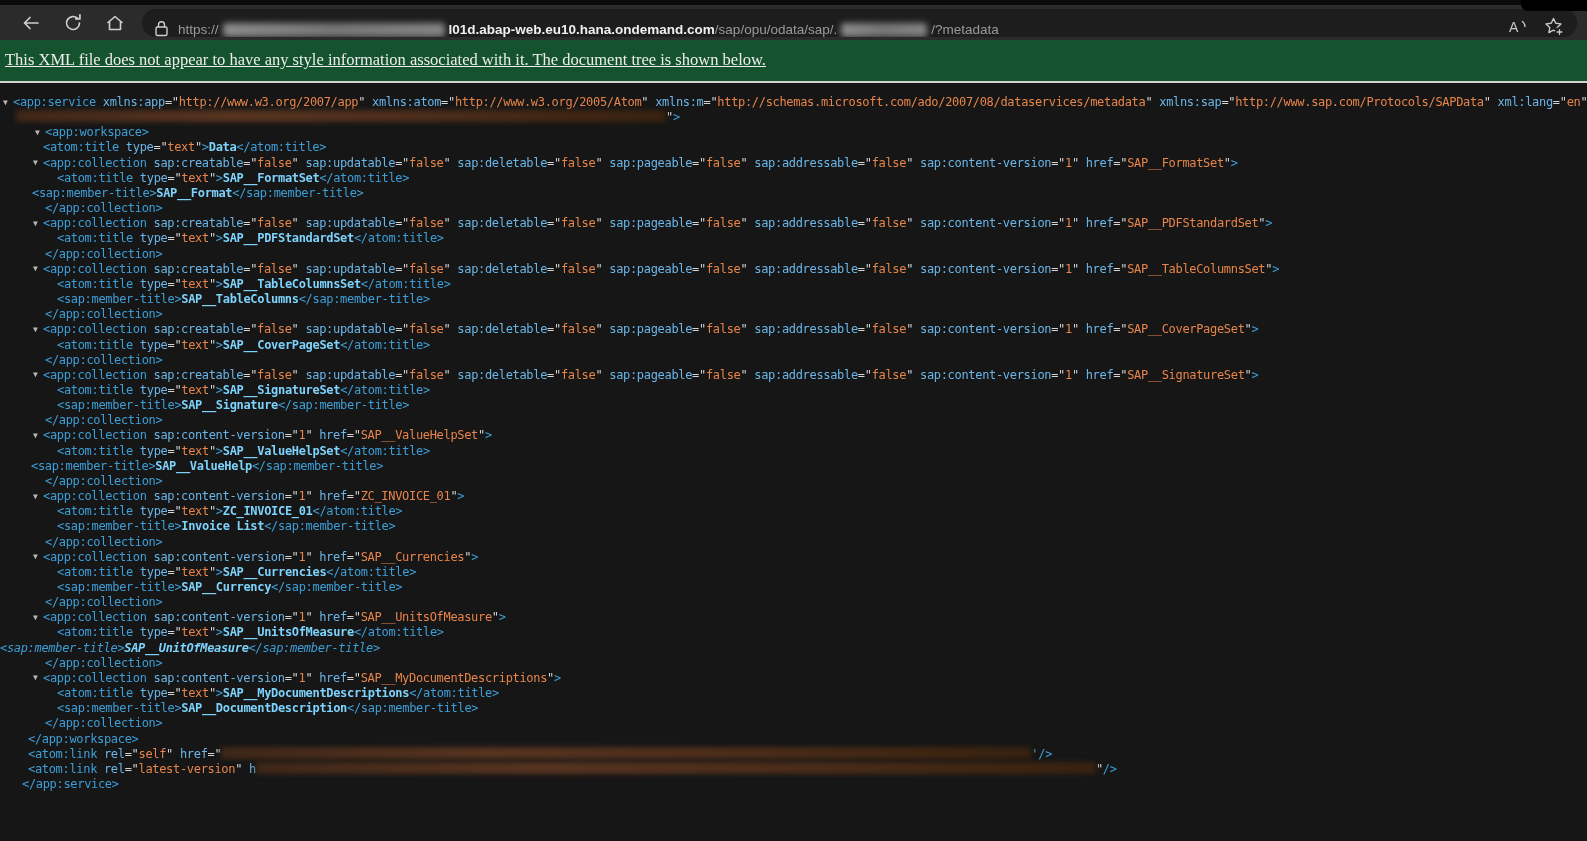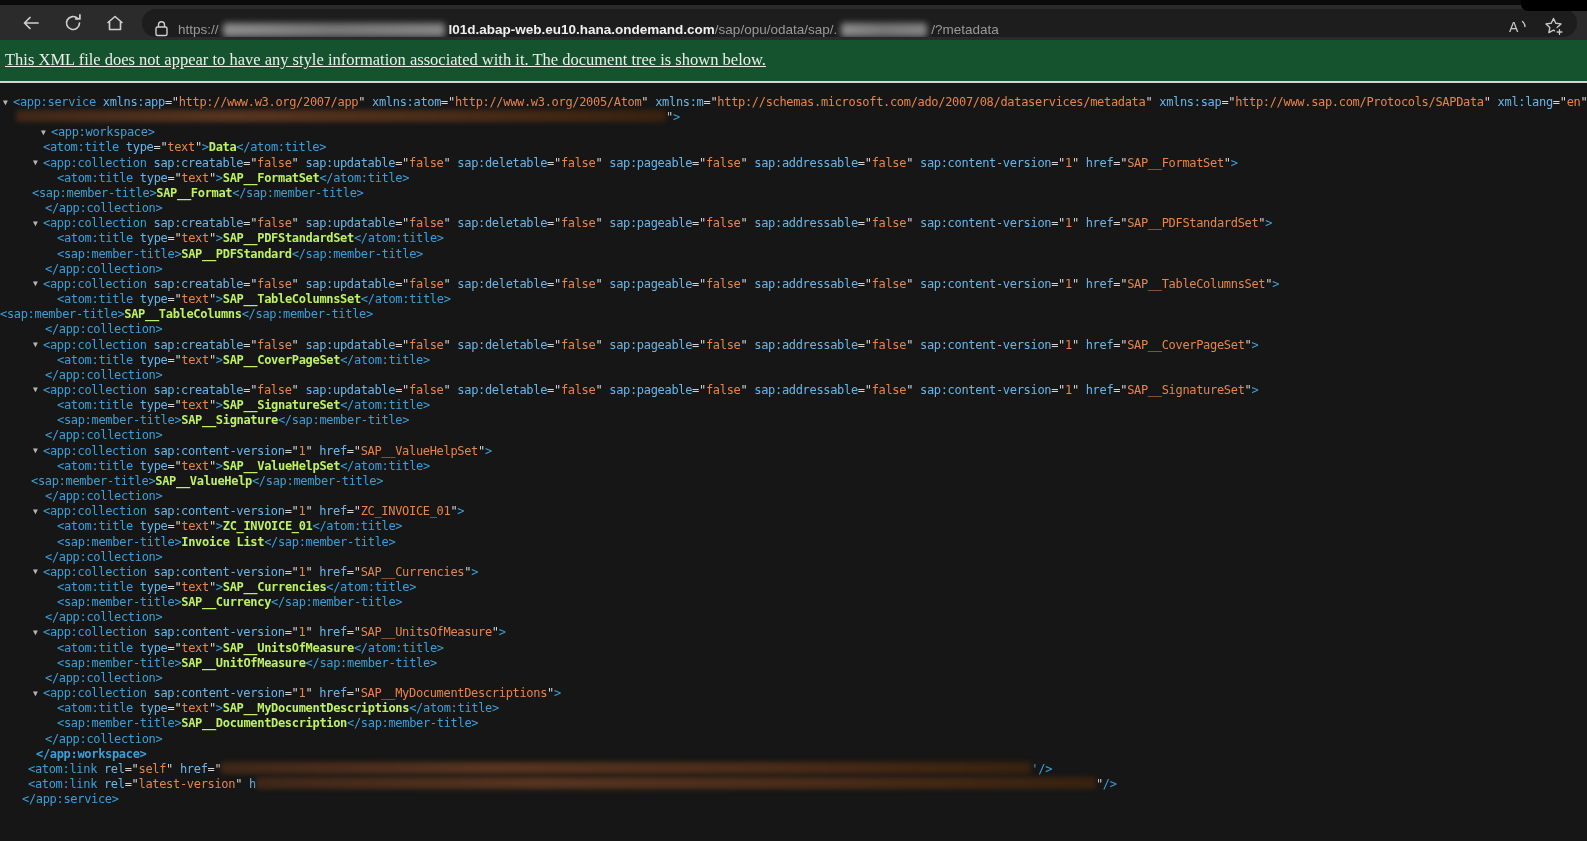--- a/index.html
+++ b/index.html
@@ -31,21 +31,21 @@
   .viewer-header { background: #14532d; padding: 10px 5px 11px 5px;
     font-family: "Liberation Serif", serif; font-size: 16.5px; color: #ededed; text-decoration: underline; }
   .viewer-rule { height: 2px; background: #d4d4d4; }
   .tree { padding-top: 11px; font-family: "DejaVu Sans Mono", monospace;
     font-size: 12px; letter-spacing: -0.32px; line-height: 16px; color: #d6d6d6; }
   .line { white-space: pre; height: 15.16px; }
   .tk-tag  { color: #3d9fd8; }
   .tk-attr { color: #6ab6e8; }
   .tk-punc { color: #d6d6d6; }
   .tk-val  { color: #e8854a; }
-  .tk-text { color: #bef264; font-weight: bold; }
+  .tk-text { color: #7dd3fc; font-weight: bold; }
   .tk-arrow { color: #b5b5b5; display: inline-block; width: 10px; font-size: 8px;
     vertical-align: 1.5px; letter-spacing: 0; }
   .code-redact { display: inline-block; height: 12px; border-radius: 2px;
     background: linear-gradient(90deg,#3f2718,#573420,#4a2c19,#38220f);
     filter: blur(2.5px); vertical-align: -1px; }
 </style>
 </head>
 <body>
 
 <div class="tabstrip">
@@ -94,33 +94,32 @@
     </span>
   </div>
 </div>
 
 <div class="viewer-header">This XML file does not appear to have any style information associated with it. The document tree is shown below.</div>
 <div class="viewer-rule"></div>
 
 <div class="tree">
     <div class="line" style="padding-left: 3px;"><span class="tk-arrow">▼</span><span class="tk-tag">&lt;app:service</span><span class="tk-attr"> xmlns:app</span><span class="tk-punc">="</span><span class="tk-val">http://www.w3.org/2007/app</span><span class="tk-punc">"</span><span class="tk-attr"> xmlns:atom</span><span class="tk-punc">="</span><span class="tk-val">http://www.w3.org/2005/Atom</span><span class="tk-punc">"</span><span class="tk-attr"> xmlns:m</span><span class="tk-punc">="</span><span class="tk-val">http://schemas.microsoft.com/ado/2007/08/dataservices/metadata</span><span class="tk-punc">"</span><span class="tk-attr"> xmlns:sap</span><span class="tk-punc">="</span><span class="tk-val">http://www.sap.com/Protocols/SAPData</span><span class="tk-punc">"</span><span class="tk-attr"> xml:lang</span><span class="tk-punc">="</span><span class="tk-val">en</span><span class="tk-punc">"</span></div>
     <div class="line" style="padding-left: 16px;"><span class="code-redact" style="width: 650px;"></span><span class="tk-punc">"</span><span class="tk-tag">&gt;</span></div>
-    <div class="line" style="padding-left: 19px; margin-left: 22px;"><span class="tk-arrow">▼</span><span class="tk-tag">&lt;app:workspace&gt;</span></div>
+    <div class="line" style="padding-left: 35px;"><span class="tk-arrow">▼</span><span class="tk-tag">&lt;app:workspace&gt;</span></div>
     <div class="line" style="padding-left: 43px;"><span class="tk-tag">&lt;atom:title</span><span class="tk-attr"> type</span><span class="tk-punc">="</span><span class="tk-val">text</span><span class="tk-punc">"</span><span class="tk-tag">&gt;</span><span class="tk-text">Data</span><span class="tk-tag">&lt;/atom:title&gt;</span></div>
     <div class="line" style="padding-left: 33px;"><span class="tk-arrow">▼</span><span class="tk-tag">&lt;app:collection</span><span class="tk-attr"> sap:creatable</span><span class="tk-punc">="</span><span class="tk-val">false</span><span class="tk-punc">"</span><span class="tk-attr"> sap:updatable</span><span class="tk-punc">="</span><span class="tk-val">false</span><span class="tk-punc">"</span><span class="tk-attr"> sap:deletable</span><span class="tk-punc">="</span><span class="tk-val">false</span><span class="tk-punc">"</span><span class="tk-attr"> sap:pageable</span><span class="tk-punc">="</span><span class="tk-val">false</span><span class="tk-punc">"</span><span class="tk-attr"> sap:addressable</span><span class="tk-punc">="</span><span class="tk-val">false</span><span class="tk-punc">"</span><span class="tk-attr"> sap:content-version</span><span class="tk-punc">="</span><span class="tk-val">1</span><span class="tk-punc">"</span><span class="tk-attr"> href</span><span class="tk-punc">="</span><span class="tk-val">SAP__FormatSet</span><span class="tk-punc">"</span><span class="tk-tag">&gt;</span></div>
     <div class="line" style="padding-left: 57px;"><span class="tk-tag">&lt;atom:title</span><span class="tk-attr"> type</span><span class="tk-punc">="</span><span class="tk-val">text</span><span class="tk-punc">"</span><span class="tk-tag">&gt;</span><span class="tk-text">SAP__FormatSet</span><span class="tk-tag">&lt;/atom:title&gt;</span></div>
     <div class="line" style="padding-left: 32px;"><span class="tk-tag">&lt;sap:member-title&gt;</span><span class="tk-text">SAP__Format</span><span class="tk-tag">&lt;/sap:member-title&gt;</span></div>
     <div class="line" style="padding-left: 45px;"><span class="tk-tag">&lt;/app:collection&gt;</span></div>
     <div class="line" style="padding-left: 33px;"><span class="tk-arrow">▼</span><span class="tk-tag">&lt;app:collection</span><span class="tk-attr"> sap:creatable</span><span class="tk-punc">="</span><span class="tk-val">false</span><span class="tk-punc">"</span><span class="tk-attr"> sap:updatable</span><span class="tk-punc">="</span><span class="tk-val">false</span><span class="tk-punc">"</span><span class="tk-attr"> sap:deletable</span><span class="tk-punc">="</span><span class="tk-val">false</span><span class="tk-punc">"</span><span class="tk-attr"> sap:pageable</span><span class="tk-punc">="</span><span class="tk-val">false</span><span class="tk-punc">"</span><span class="tk-attr"> sap:addressable</span><span class="tk-punc">="</span><span class="tk-val">false</span><span class="tk-punc">"</span><span class="tk-attr"> sap:content-version</span><span class="tk-punc">="</span><span class="tk-val">1</span><span class="tk-punc">"</span><span class="tk-attr"> href</span><span class="tk-punc">="</span><span class="tk-val">SAP__PDFStandardSet</span><span class="tk-punc">"</span><span class="tk-tag">&gt;</span></div>
     <div class="line" style="padding-left: 57px;"><span class="tk-tag">&lt;atom:title</span><span class="tk-attr"> type</span><span class="tk-punc">="</span><span class="tk-val">text</span><span class="tk-punc">"</span><span class="tk-tag">&gt;</span><span class="tk-text">SAP__PDFStandardSet</span><span class="tk-tag">&lt;/atom:title&gt;</span></div>
-    <div class="line" style="padding-left: 57px;"><span class="tk-tag">&lt;sap:member-title&gt;</span><span class="tk-text">SAP__PDFStandard</span><span class="tk-tag">&lt;/sap:member-title&gt;</span></div>
     <div class="line" style="padding-left: 45px;"><span class="tk-tag">&lt;/app:collection&gt;</span></div>
     <div class="line" style="padding-left: 33px;"><span class="tk-arrow">▼</span><span class="tk-tag">&lt;app:collection</span><span class="tk-attr"> sap:creatable</span><span class="tk-punc">="</span><span class="tk-val">false</span><span class="tk-punc">"</span><span class="tk-attr"> sap:updatable</span><span class="tk-punc">="</span><span class="tk-val">false</span><span class="tk-punc">"</span><span class="tk-attr"> sap:deletable</span><span class="tk-punc">="</span><span class="tk-val">false</span><span class="tk-punc">"</span><span class="tk-attr"> sap:pageable</span><span class="tk-punc">="</span><span class="tk-val">false</span><span class="tk-punc">"</span><span class="tk-attr"> sap:addressable</span><span class="tk-punc">="</span><span class="tk-val">false</span><span class="tk-punc">"</span><span class="tk-attr"> sap:content-version</span><span class="tk-punc">="</span><span class="tk-val">1</span><span class="tk-punc">"</span><span class="tk-attr"> href</span><span class="tk-punc">="</span><span class="tk-val">SAP__TableColumnsSet</span><span class="tk-punc">"</span><span class="tk-tag">&gt;</span></div>
     <div class="line" style="padding-left: 57px;"><span class="tk-tag">&lt;atom:title</span><span class="tk-attr"> type</span><span class="tk-punc">="</span><span class="tk-val">text</span><span class="tk-punc">"</span><span class="tk-tag">&gt;</span><span class="tk-text">SAP__TableColumnsSet</span><span class="tk-tag">&lt;/atom:title&gt;</span></div>
-    <div class="line" style=""><span class="tk-tag">&lt;sap:member-title&gt;</span><span class="tk-text">SAP__TableColumns</span><span class="tk-tag">&lt;/sap:member-title&gt;</span></div>
+    <div class="line" style="padding-left: 57px;"><span class="tk-tag">&lt;sap:member-title&gt;</span><span class="tk-text">SAP__TableColumns</span><span class="tk-tag">&lt;/sap:member-title&gt;</span></div>
     <div class="line" style="padding-left: 45px;"><span class="tk-tag">&lt;/app:collection&gt;</span></div>
     <div class="line" style="padding-left: 33px;"><span class="tk-arrow">▼</span><span class="tk-tag">&lt;app:collection</span><span class="tk-attr"> sap:creatable</span><span class="tk-punc">="</span><span class="tk-val">false</span><span class="tk-punc">"</span><span class="tk-attr"> sap:updatable</span><span class="tk-punc">="</span><span class="tk-val">false</span><span class="tk-punc">"</span><span class="tk-attr"> sap:deletable</span><span class="tk-punc">="</span><span class="tk-val">false</span><span class="tk-punc">"</span><span class="tk-attr"> sap:pageable</span><span class="tk-punc">="</span><span class="tk-val">false</span><span class="tk-punc">"</span><span class="tk-attr"> sap:addressable</span><span class="tk-punc">="</span><span class="tk-val">false</span><span class="tk-punc">"</span><span class="tk-attr"> sap:content-version</span><span class="tk-punc">="</span><span class="tk-val">1</span><span class="tk-punc">"</span><span class="tk-attr"> href</span><span class="tk-punc">="</span><span class="tk-val">SAP__CoverPageSet</span><span class="tk-punc">"</span><span class="tk-tag">&gt;</span></div>
     <div class="line" style="padding-left: 57px;"><span class="tk-tag">&lt;atom:title</span><span class="tk-attr"> type</span><span class="tk-punc">="</span><span class="tk-val">text</span><span class="tk-punc">"</span><span class="tk-tag">&gt;</span><span class="tk-text">SAP__CoverPageSet</span><span class="tk-tag">&lt;/atom:title&gt;</span></div>
     <div class="line" style="padding-left: 45px;"><span class="tk-tag">&lt;/app:collection&gt;</span></div>
     <div class="line" style="padding-left: 33px;"><span class="tk-arrow">▼</span><span class="tk-tag">&lt;app:collection</span><span class="tk-attr"> sap:creatable</span><span class="tk-punc">="</span><span class="tk-val">false</span><span class="tk-punc">"</span><span class="tk-attr"> sap:updatable</span><span class="tk-punc">="</span><span class="tk-val">false</span><span class="tk-punc">"</span><span class="tk-attr"> sap:deletable</span><span class="tk-punc">="</span><span class="tk-val">false</span><span class="tk-punc">"</span><span class="tk-attr"> sap:pageable</span><span class="tk-punc">="</span><span class="tk-val">false</span><span class="tk-punc">"</span><span class="tk-attr"> sap:addressable</span><span class="tk-punc">="</span><span class="tk-val">false</span><span class="tk-punc">"</span><span class="tk-attr"> sap:content-version</span><span class="tk-punc">="</span><span class="tk-val">1</span><span class="tk-punc">"</span><span class="tk-attr"> href</span><span class="tk-punc">="</span><span class="tk-val">SAP__SignatureSet</span><span class="tk-punc">"</span><span class="tk-tag">&gt;</span></div>
     <div class="line" style="padding-left: 57px;"><span class="tk-tag">&lt;atom:title</span><span class="tk-attr"> type</span><span class="tk-punc">="</span><span class="tk-val">text</span><span class="tk-punc">"</span><span class="tk-tag">&gt;</span><span class="tk-text">SAP__SignatureSet</span><span class="tk-tag">&lt;/atom:title&gt;</span></div>
     <div class="line" style="padding-left: 57px;"><span class="tk-tag">&lt;sap:member-title&gt;</span><span class="tk-text">SAP__Signature</span><span class="tk-tag">&lt;/sap:member-title&gt;</span></div>
     <div class="line" style="padding-left: 45px;"><span class="tk-tag">&lt;/app:collection&gt;</span></div>
     <div class="line" style="padding-left: 33px;"><span class="tk-arrow">▼</span><span class="tk-tag">&lt;app:collection</span><span class="tk-attr"> sap:content-version</span><span class="tk-punc">="</span><span class="tk-val">1</span><span class="tk-punc">"</span><span class="tk-attr"> href</span><span class="tk-punc">="</span><span class="tk-val">SAP__ValueHelpSet</span><span class="tk-punc">"</span><span class="tk-tag">&gt;</span></div>
     <div class="line" style="padding-left: 57px;"><span class="tk-tag">&lt;atom:title</span><span class="tk-attr"> type</span><span class="tk-punc">="</span><span class="tk-val">text</span><span class="tk-punc">"</span><span class="tk-tag">&gt;</span><span class="tk-text">SAP__ValueHelpSet</span><span class="tk-tag">&lt;/atom:title&gt;</span></div>
@@ -129,23 +128,23 @@
     <div class="line" style="padding-left: 33px;"><span class="tk-arrow">▼</span><span class="tk-tag">&lt;app:collection</span><span class="tk-attr"> sap:content-version</span><span class="tk-punc">="</span><span class="tk-val">1</span><span class="tk-punc">"</span><span class="tk-attr"> href</span><span class="tk-punc">="</span><span class="tk-val">ZC_INVOICE_01</span><span class="tk-punc">"</span><span class="tk-tag">&gt;</span></div>
     <div class="line" style="padding-left: 57px;"><span class="tk-tag">&lt;atom:title</span><span class="tk-attr"> type</span><span class="tk-punc">="</span><span class="tk-val">text</span><span class="tk-punc">"</span><span class="tk-tag">&gt;</span><span class="tk-text">ZC_INVOICE_01</span><span class="tk-tag">&lt;/atom:title&gt;</span></div>
     <div class="line" style="padding-left: 57px;"><span class="tk-tag">&lt;sap:member-title&gt;</span><span class="tk-text">Invoice List</span><span class="tk-tag">&lt;/sap:member-title&gt;</span></div>
     <div class="line" style="padding-left: 45px;"><span class="tk-tag">&lt;/app:collection&gt;</span></div>
     <div class="line" style="padding-left: 33px;"><span class="tk-arrow">▼</span><span class="tk-tag">&lt;app:collection</span><span class="tk-attr"> sap:content-version</span><span class="tk-punc">="</span><span class="tk-val">1</span><span class="tk-punc">"</span><span class="tk-attr"> href</span><span class="tk-punc">="</span><span class="tk-val">SAP__Currencies</span><span class="tk-punc">"</span><span class="tk-tag">&gt;</span></div>
     <div class="line" style="padding-left: 57px;"><span class="tk-tag">&lt;atom:title</span><span class="tk-attr"> type</span><span class="tk-punc">="</span><span class="tk-val">text</span><span class="tk-punc">"</span><span class="tk-tag">&gt;</span><span class="tk-text">SAP__Currencies</span><span class="tk-tag">&lt;/atom:title&gt;</span></div>
     <div class="line" style="padding-left: 57px;"><span class="tk-tag">&lt;sap:member-title&gt;</span><span class="tk-text">SAP__Currency</span><span class="tk-tag">&lt;/sap:member-title&gt;</span></div>
     <div class="line" style="padding-left: 45px;"><span class="tk-tag">&lt;/app:collection&gt;</span></div>
     <div class="line" style="padding-left: 33px;"><span class="tk-arrow">▼</span><span class="tk-tag">&lt;app:collection</span><span class="tk-attr"> sap:content-version</span><span class="tk-punc">="</span><span class="tk-val">1</span><span class="tk-punc">"</span><span class="tk-attr"> href</span><span class="tk-punc">="</span><span class="tk-val">SAP__UnitsOfMeasure</span><span class="tk-punc">"</span><span class="tk-tag">&gt;</span></div>
     <div class="line" style="padding-left: 57px;"><span class="tk-tag">&lt;atom:title</span><span class="tk-attr"> type</span><span class="tk-punc">="</span><span class="tk-val">text</span><span class="tk-punc">"</span><span class="tk-tag">&gt;</span><span class="tk-text">SAP__UnitsOfMeasure</span><span class="tk-tag">&lt;/atom:title&gt;</span></div>
-    <div class="line" style="padding-left: 57px;"><span class="tk-tag">&lt;sap:member-title&gt;</span><span class="tk-text">SAP__UnitOfMeasure</span><span class="tk-tag">&lt;/sap:member-title&gt;</span></div>
+    <div class="line" style=" font-style: italic;"><span class="tk-tag">&lt;sap:member-title&gt;</span><span class="tk-text">SAP__UnitOfMeasure</span><span class="tk-tag">&lt;/sap:member-title&gt;</span></div>
     <div class="line" style="padding-left: 45px;"><span class="tk-tag">&lt;/app:collection&gt;</span></div>
     <div class="line" style="padding-left: 33px;"><span class="tk-arrow">▼</span><span class="tk-tag">&lt;app:collection</span><span class="tk-attr"> sap:content-version</span><span class="tk-punc">="</span><span class="tk-val">1</span><span class="tk-punc">"</span><span class="tk-attr"> href</span><span class="tk-punc">="</span><span class="tk-val">SAP__MyDocumentDescriptions</span><span class="tk-punc">"</span><span class="tk-tag">&gt;</span></div>
     <div class="line" style="padding-left: 57px;"><span class="tk-tag">&lt;atom:title</span><span class="tk-attr"> type</span><span class="tk-punc">="</span><span class="tk-val">text</span><span class="tk-punc">"</span><span class="tk-tag">&gt;</span><span class="tk-text">SAP__MyDocumentDescriptions</span><span class="tk-tag">&lt;/atom:title&gt;</span></div>
     <div class="line" style="padding-left: 57px;"><span class="tk-tag">&lt;sap:member-title&gt;</span><span class="tk-text">SAP__DocumentDescription</span><span class="tk-tag">&lt;/sap:member-title&gt;</span></div>
     <div class="line" style="padding-left: 45px;"><span class="tk-tag">&lt;/app:collection&gt;</span></div>
-    <div class="line" style="padding-left: 36px; font-weight: bold;"><span class="tk-tag">&lt;/app:workspace&gt;</span></div>
+    <div class="line" style="padding-left: 28px;"><span class="tk-tag">&lt;/app:workspace&gt;</span></div>
     <div class="line" style="padding-left: 28px;"><span class="tk-tag">&lt;atom:link</span><span class="tk-attr"> rel</span><span class="tk-punc">="</span><span class="tk-val">self</span><span class="tk-punc">"</span><span class="tk-attr"> href</span><span class="tk-punc">="</span><span class="code-redact" style="width: 810px;"></span><span class="tk-tag">'/&gt;</span></div>
     <div class="line" style="padding-left: 28px;"><span class="tk-tag">&lt;atom:link</span><span class="tk-attr"> rel</span><span class="tk-punc">="</span><span class="tk-val">latest-version</span><span class="tk-punc">"</span><span class="tk-attr"> h</span><span class="code-redact" style="width: 840px;"></span><span class="tk-punc">"</span><span class="tk-tag">/&gt;</span></div>
     <div class="line" style="padding-left: 22px;"><span class="tk-tag">&lt;/app:service&gt;</span></div>
   </div>
 
 </body></html>

